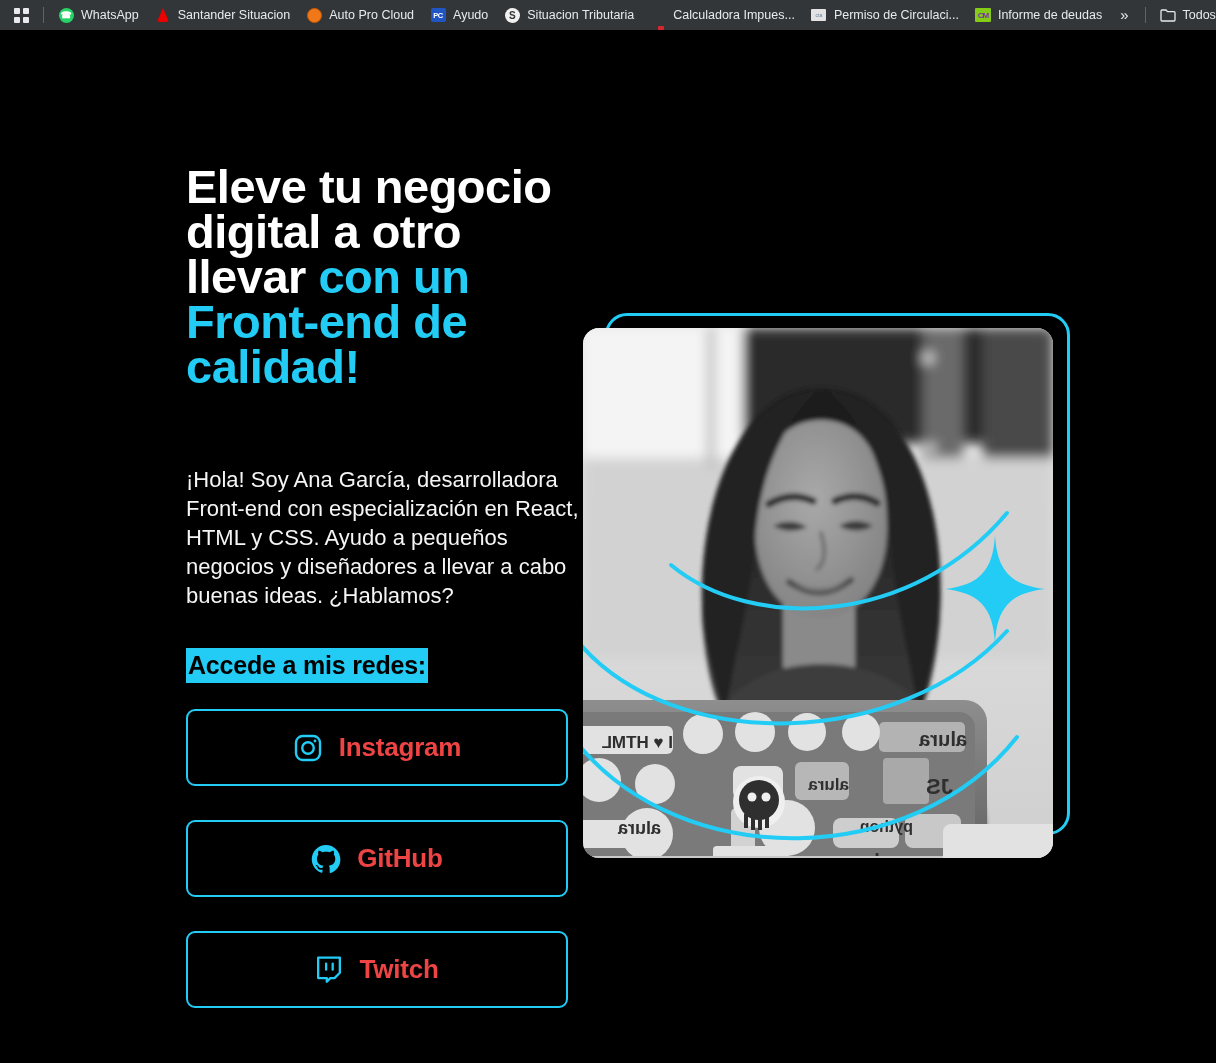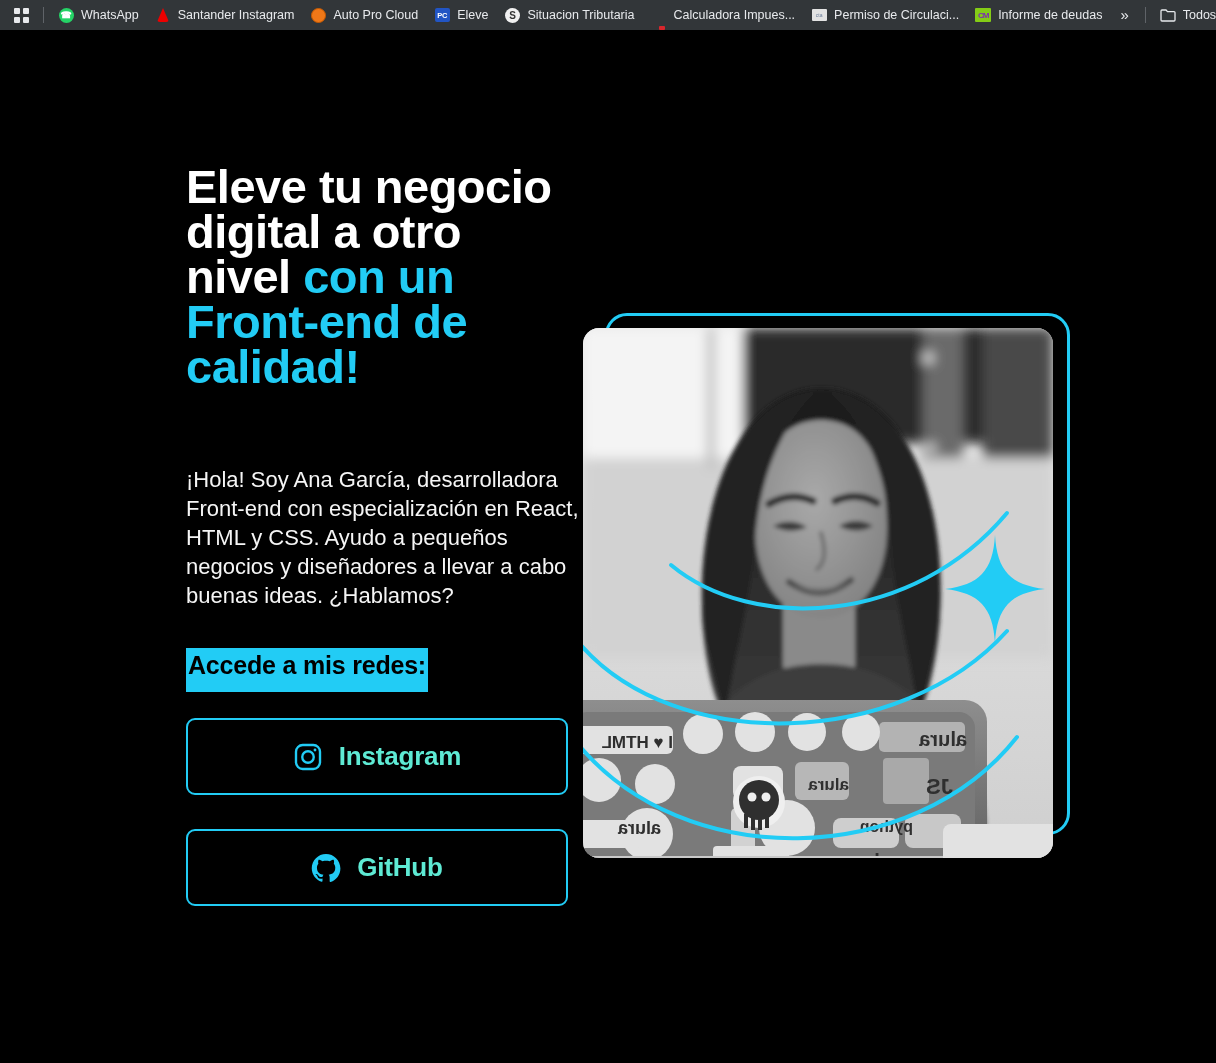--- a/index.html
+++ b/index.html
@@ -60,27 +60,27 @@
 
   .bio{
     margin-top:76px; width:400px;
     font-size:22px; line-height:29px; color:#F5F5F5; font-weight:400;
   }
 
   .redes-wrap{ margin-top:38px; }
   .redes{
     display:inline-block; background:#22CCF5; color:#000;
     font-size:25px; font-weight:800; letter-spacing:-0.2px;
-    padding:2px 2px 12px 2px; line-height:30px;
+    padding:2px 2px 3px 2px; line-height:30px;
   }
 
   .btns{ margin-top:26px; display:flex; flex-direction:column; gap:34px; }
   .social-btn{
     width:382px; height:77px; border:2px solid #22CCF5; border-radius:9px;
-    background:#000; color:#5eead4; display:flex; align-items:center;
+    background:#000; color:#ef4444; display:flex; align-items:center;
     justify-content:center; gap:16px; cursor:pointer;
   }
   .social-btn .blabel{ font-size:26px; font-weight:700; letter-spacing:-0.2px; }
   .social-btn svg{ display:block; }
 
   
   .hero{ position:absolute; left:583px; top:283px; width:500px; height:590px; }
   .hero-frame{
     position:absolute; left:22px; top:0px; width:465px; height:522px;
     border:3px solid #22CCF5; border-radius:22px;
@@ -110,35 +110,35 @@
     <span class="bm-ico">
       <span class="ico-whatsapp">☎</span>
     </span>
     <span class="bm-label">WhatsApp</span>
   </div>
 
   <div class="bm">
     <span class="bm-ico">
       <span class="ico-santander"></span>
     </span>
-    <span class="bm-label">Santander Instagram</span>
+    <span class="bm-label">Santander Situacion</span>
   </div>
 
   <div class="bm">
     <span class="bm-ico">
       <span class="ico-autopro"></span>
     </span>
     <span class="bm-label">Auto Pro Cloud</span>
   </div>
 
   <div class="bm">
     <span class="bm-ico">
       <span class="ico-roma">PC</span>
     </span>
-    <span class="bm-label">Eleve</span>
+    <span class="bm-label">Ayudo</span>
   </div>
 
   <div class="bm">
     <span class="bm-ico">
       <span class="ico-situacion">S</span>
     </span>
     <span class="bm-label">Situacion Tributaria</span>
   </div>
 
   <div class="bm">
@@ -175,21 +175,21 @@
   </div>
 </div>
 
 <div class="page">
 
   <div class="content">
 
     <h1 class="headline">
       <span>Eleve tu negocio</span><br>
       <span>digital a otro</span><br>
-      <span>nivel </span><span class="accent">con un</span><br>
+      <span>llevar </span><span class="accent">con un</span><br>
       <span class="accent">Front-end de</span><br>
       <span class="accent">calidad!</span>
     </h1>
 
     <p class="bio">¡Hola! Soy Ana García, desarrolladora Front-end con especialización en React, HTML y CSS. Ayudo a pequeños negocios y diseñadores a llevar a cabo buenas ideas. ¿Hablamos?</p>
 
     <div class="redes-wrap">
       <span class="redes">Accede a mis redes:</span>
     </div>
 
@@ -208,20 +208,29 @@
 
       <a class="social-btn">
         <span>
           <svg width="30" height="30" viewBox="0 0 24 24" fill="#22CCF5">
             <path d="M12 .8C5.7.8.6 5.9.6 12.2c0 5 3.3 9.3 7.8 10.8.6.1.8-.25.8-.55v-2c-3.2.7-3.85-1.35-3.85-1.35-.5-1.3-1.25-1.65-1.25-1.65-1.05-.7.08-.7.08-.7 1.15.08 1.75 1.2 1.75 1.2 1.03 1.75 2.7 1.25 3.35.95.1-.75.4-1.25.72-1.55-2.55-.3-5.25-1.3-5.25-5.7 0-1.25.45-2.3 1.18-3.1-.12-.3-.52-1.5.1-3.1 0 0 .97-.3 3.17 1.2.92-.26 1.9-.38 2.88-.38s1.96.13 2.88.38c2.2-1.5 3.16-1.2 3.16-1.2.63 1.6.23 2.8.11 3.1.74.8 1.18 1.85 1.18 3.1 0 4.42-2.7 5.4-5.27 5.68.42.36.78 1.05.78 2.12v3.14c0 .3.2.66.8.55 4.5-1.5 7.8-5.78 7.8-10.8C23.4 5.9 18.3.8 12 .8z"></path>
           </svg>
         </span>
         <span class="blabel">GitHub</span>
       </a>
 
+      <a class="social-btn">
+        <span>
+          <svg width="28" height="30" viewBox="0 0 24 26" fill="none" stroke="#22CCF5" stroke-width="2" stroke-linejoin="round">
+            <path d="M2.6 2.2h18.8v13.2l-4.6 4.6h-3.6l-3.1 3.1v-3.1H2.6z"></path>
+            <path d="M9.5 7.4v5.3M15.2 7.4v5.3" stroke-linecap="round"></path>
+          </svg>
+        </span>
+        <span class="blabel">Twitch</span>
+      </a>
 
     </div>
   </div>
 
   <div class="hero">
 
     <div class="hero-frame"></div>
 
     <div class="hero-photo">
       <svg viewBox="0 0 470 530" preserveAspectRatio="xMidYMid slice">

